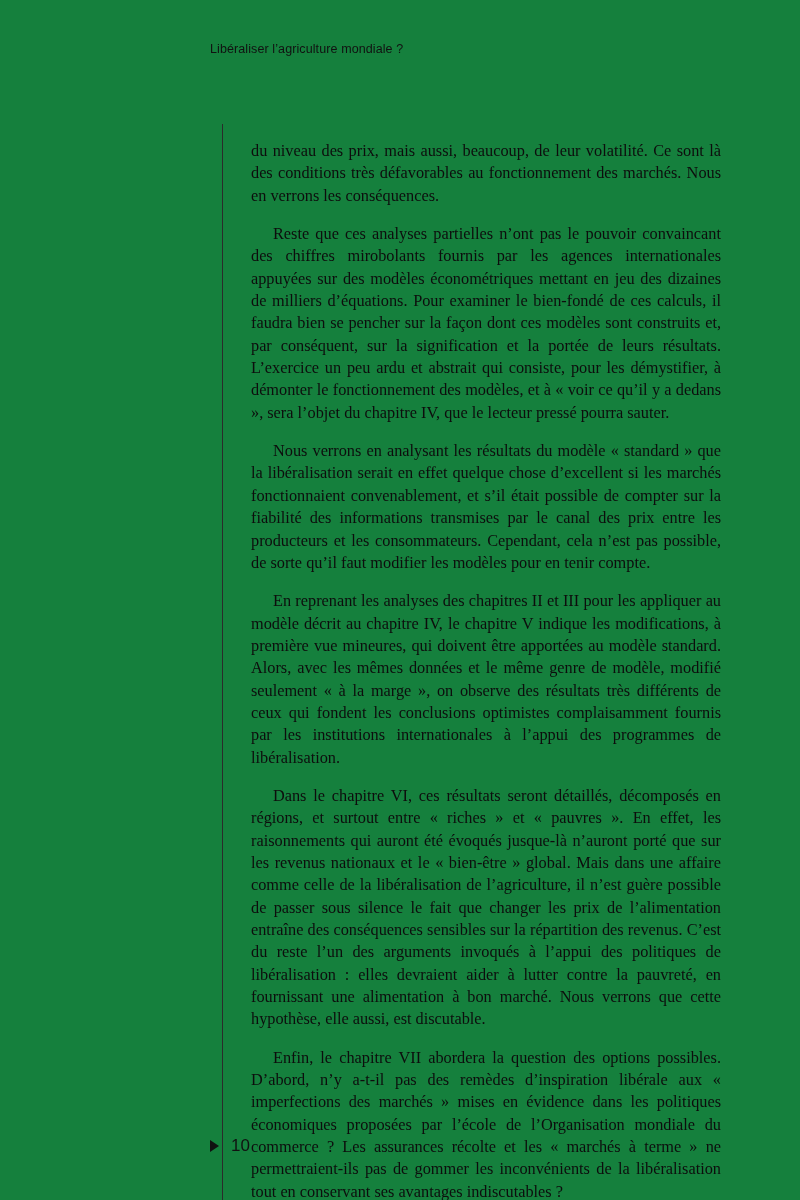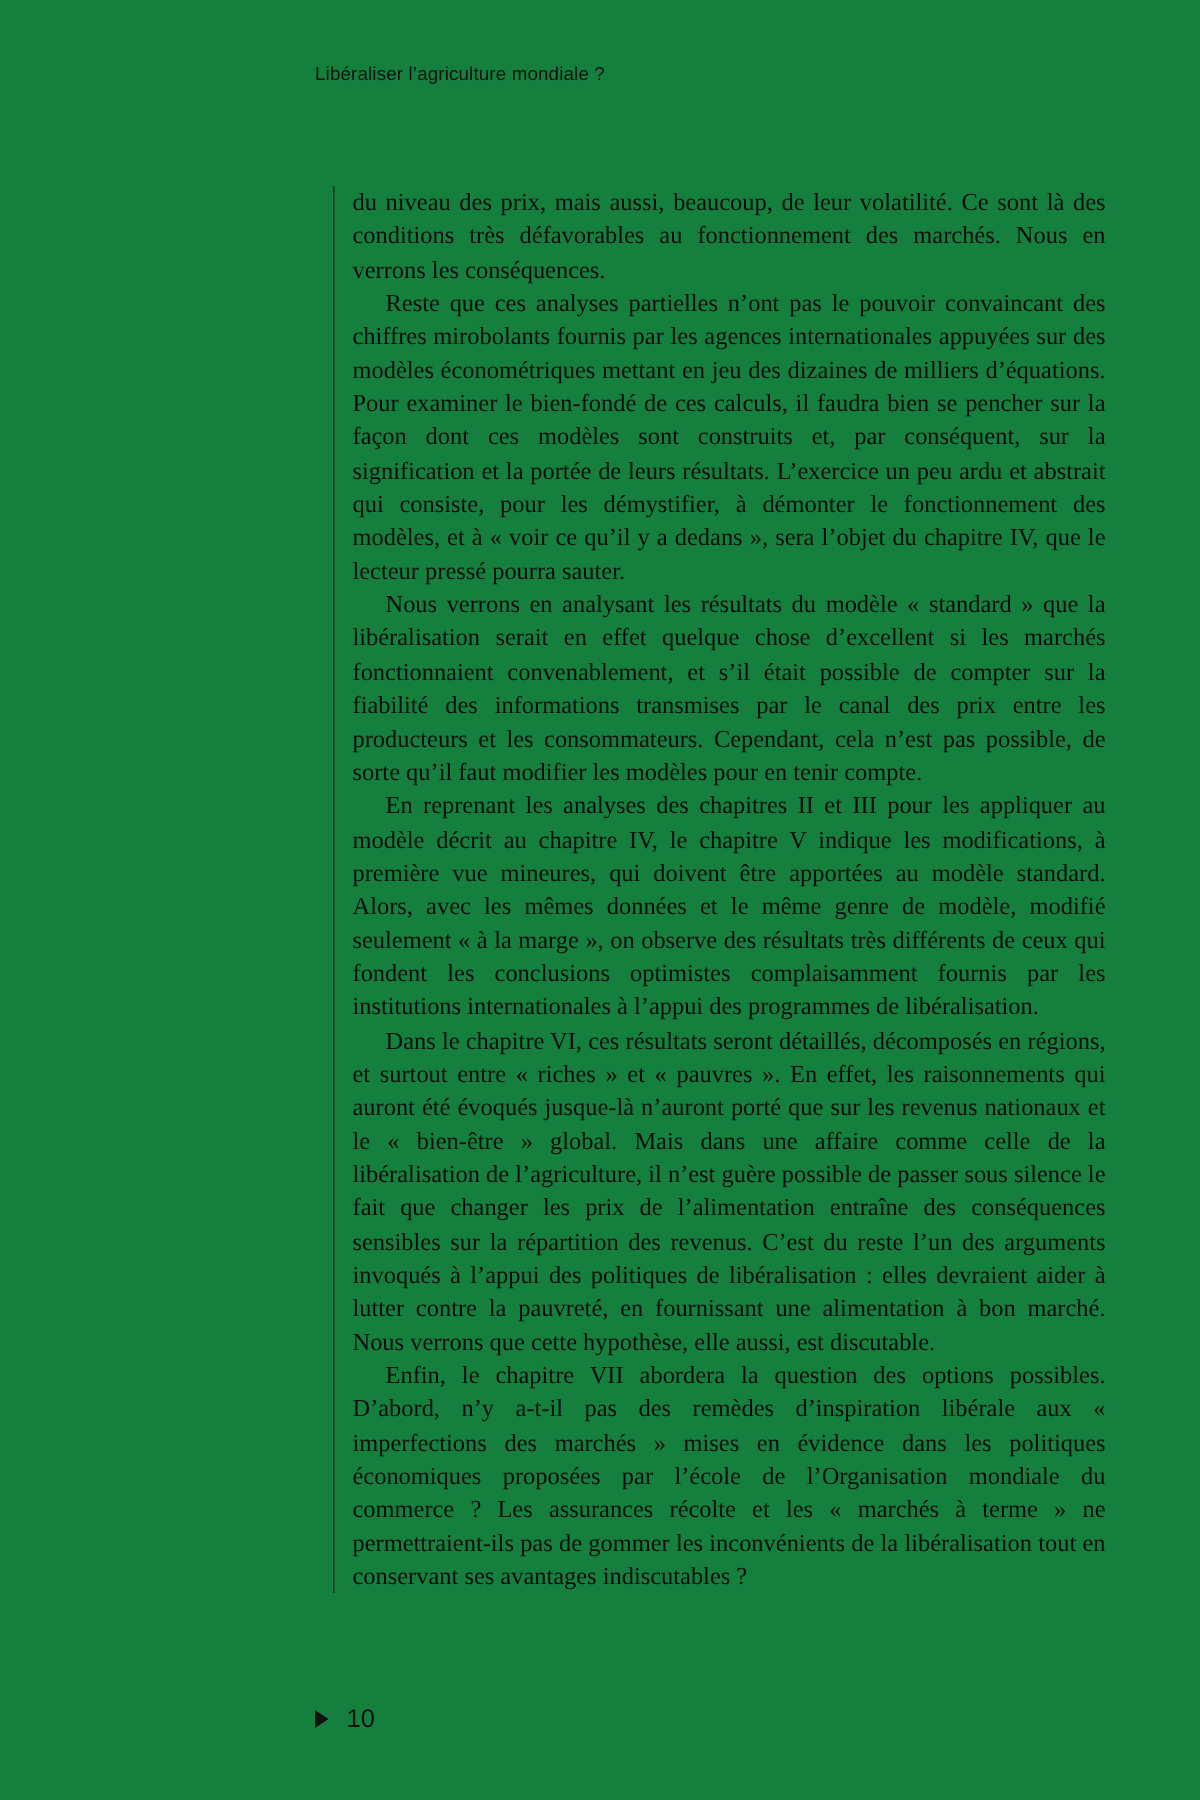--- a/index.html
+++ b/index.html
@@ -37,21 +37,21 @@
     position: absolute;
     left: 222px;
     top: 124px;
     width: 502px;
     border-left: 1px solid #2b2b2b;
     padding-left: 12px;
     box-sizing: content-box;
   }
 
   .text-block p {
-    margin: 0;
+    margin: 16px;
     font-family: "Liberation Serif", serif;
     font-size: 16.3px;
     line-height: 22.35px;
     text-align: justify;
     text-justify: inter-word;
     hyphens: manual;
     color: #0d0d0d;
   }
 
   .text-block p.indent {

